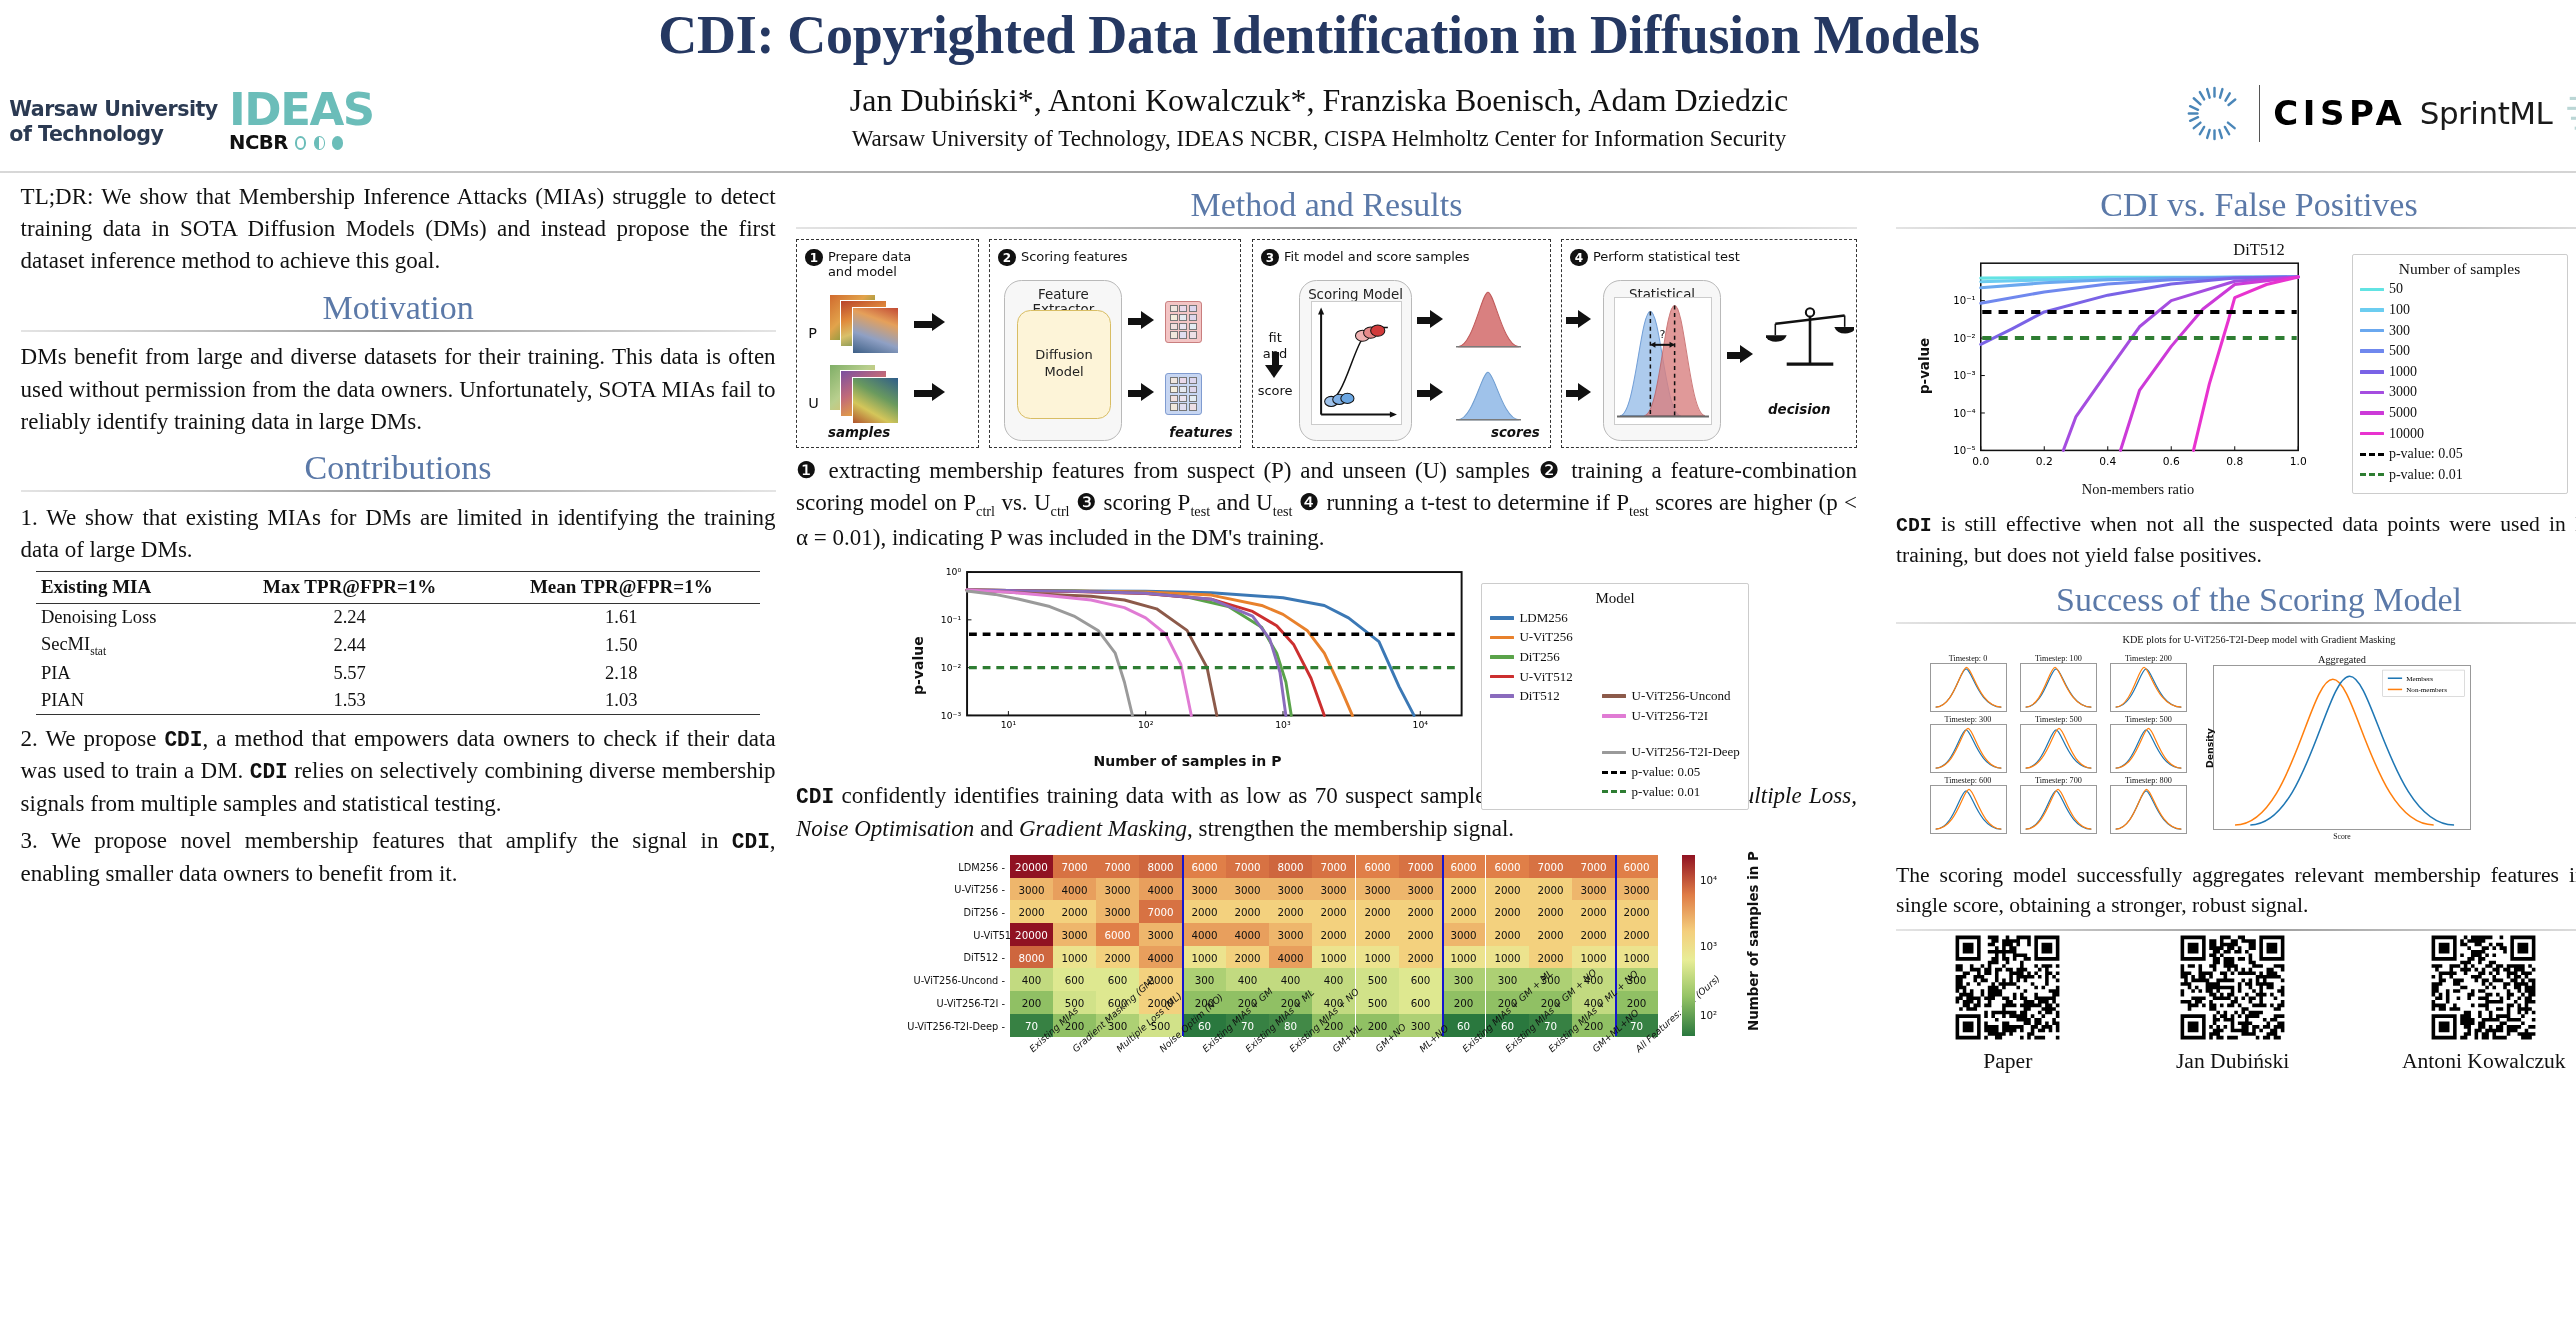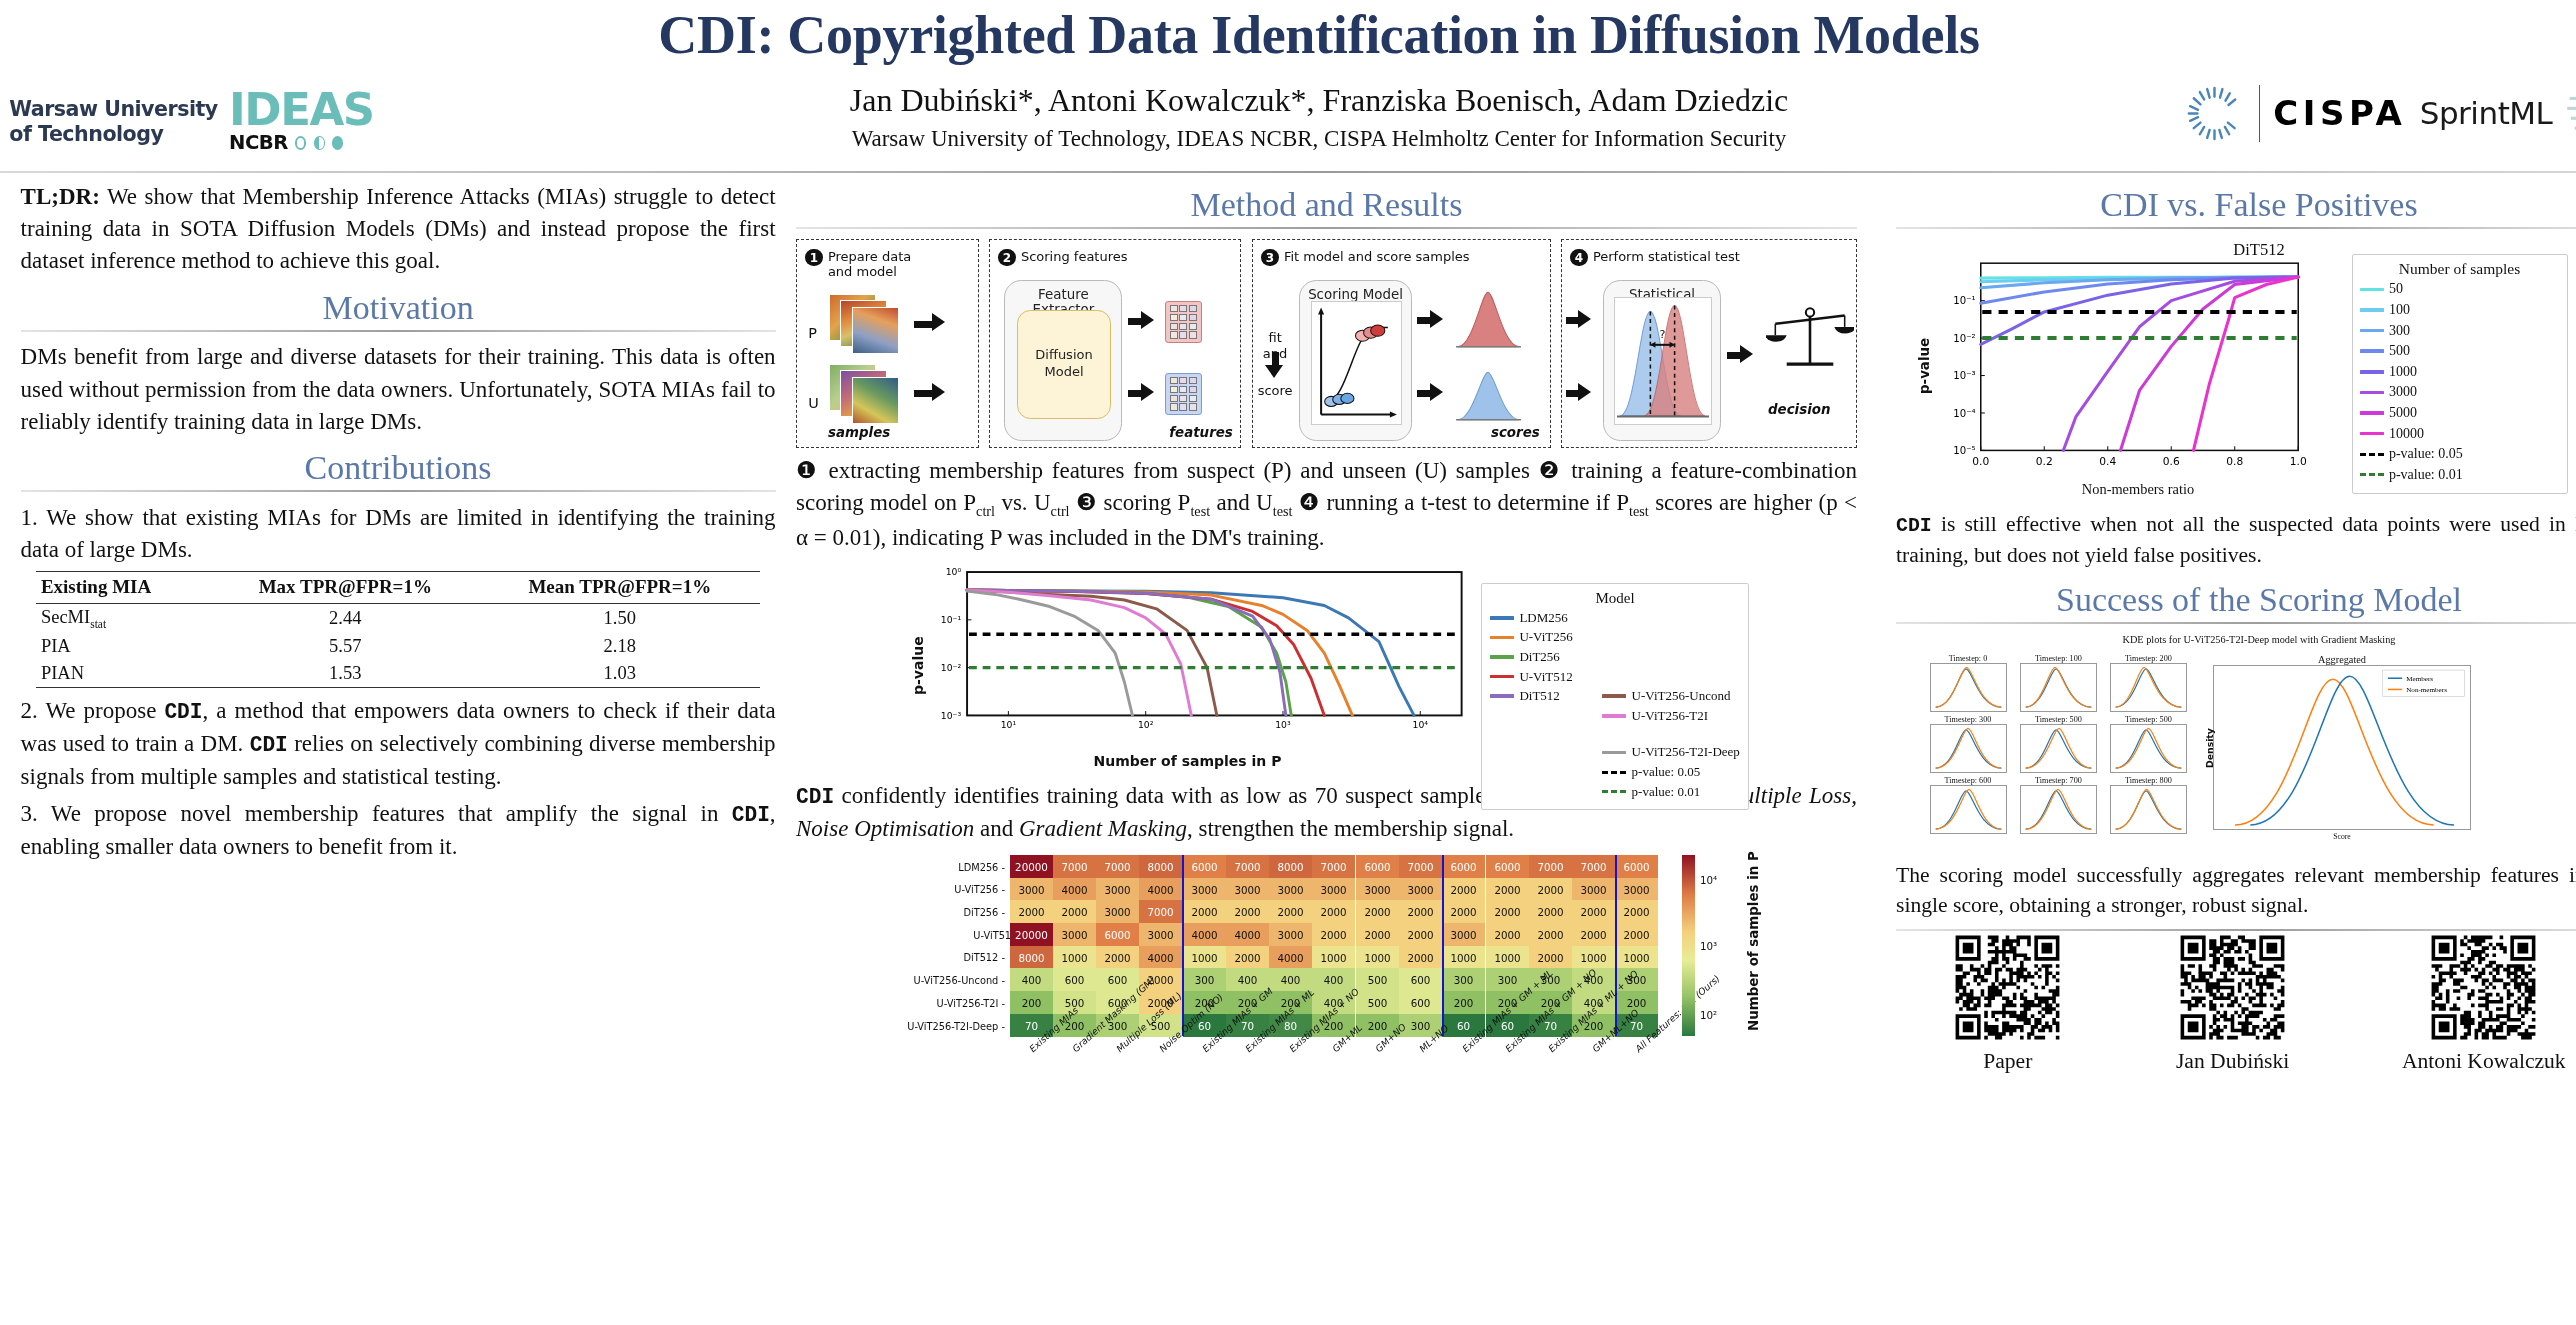--- a/index.html
+++ b/index.html
@@ -53,21 +53,21 @@
   #col-right { left: 1896px; width: 726px; }
 
   .sec-title {
     text-align: center; font-size: 34px; color: #5b79a8;
     font-family: "Liberation Serif", serif; margin: 5.2px 0 3.1px;
   }
   .sec-rule { height: 2.1px; margin: 0 0 9.3px; background: linear-gradient(to right,#e4e4e4,#9d9d9d,#e4e4e4); }
 
   .para { font-size: 23px; line-height: 1.40; text-align: justify; margin-bottom: 11.3px; }
   .para-c { font-size: 23px; line-height: 1.40; text-align: justify; }
-  b.tldr { font-weight: bold; }
+  b.tldr { font-weight: normal; }
   code, .mono { font-family: "Liberation Mono", monospace; font-size: 0.92em; font-weight: bold; }
   i { font-style: italic; }
 
   
   table.mia { border-collapse: collapse; margin: 4.1px auto 7.2px; width: 96%; font-size: 18.5px; }
   table.mia th { font-weight: bold; padding: 4.1px 5.2px; text-align: center; font-size: 19px;}
   table.mia th:first-child { text-align: left; }
   table.mia td { padding: 3.1px 5.2px; text-align: center; }
   table.mia td:first-child { text-align: left; }
   table.mia .top  { border-top: 1.5px solid #333; }
@@ -242,20 +242,25 @@
         <tr>
           <th class="top">Existing MIA</th>
           <th class="top">Max TPR@FPR=1%</th>
           <th class="top">Mean TPR@FPR=1%</th>
         </tr>
         <tr>
             <td class="mid" colspan="3" style="padding:0;height:1px;"></td>
           </tr>
       </thead>
       <tbody id="mia-body">
+          <tr>
+            <td>Denoising Loss</td>
+            <td>2.24</td>
+            <td>1.61</td>
+          </tr>
           <tr>
             <td>SecMI<sub>stat</sub></td>
             <td>2.44</td>
             <td>1.50</td>
           </tr>
           <tr>
             <td>PIA</td>
             <td>5.57</td>
             <td>2.18</td>
           </tr>

